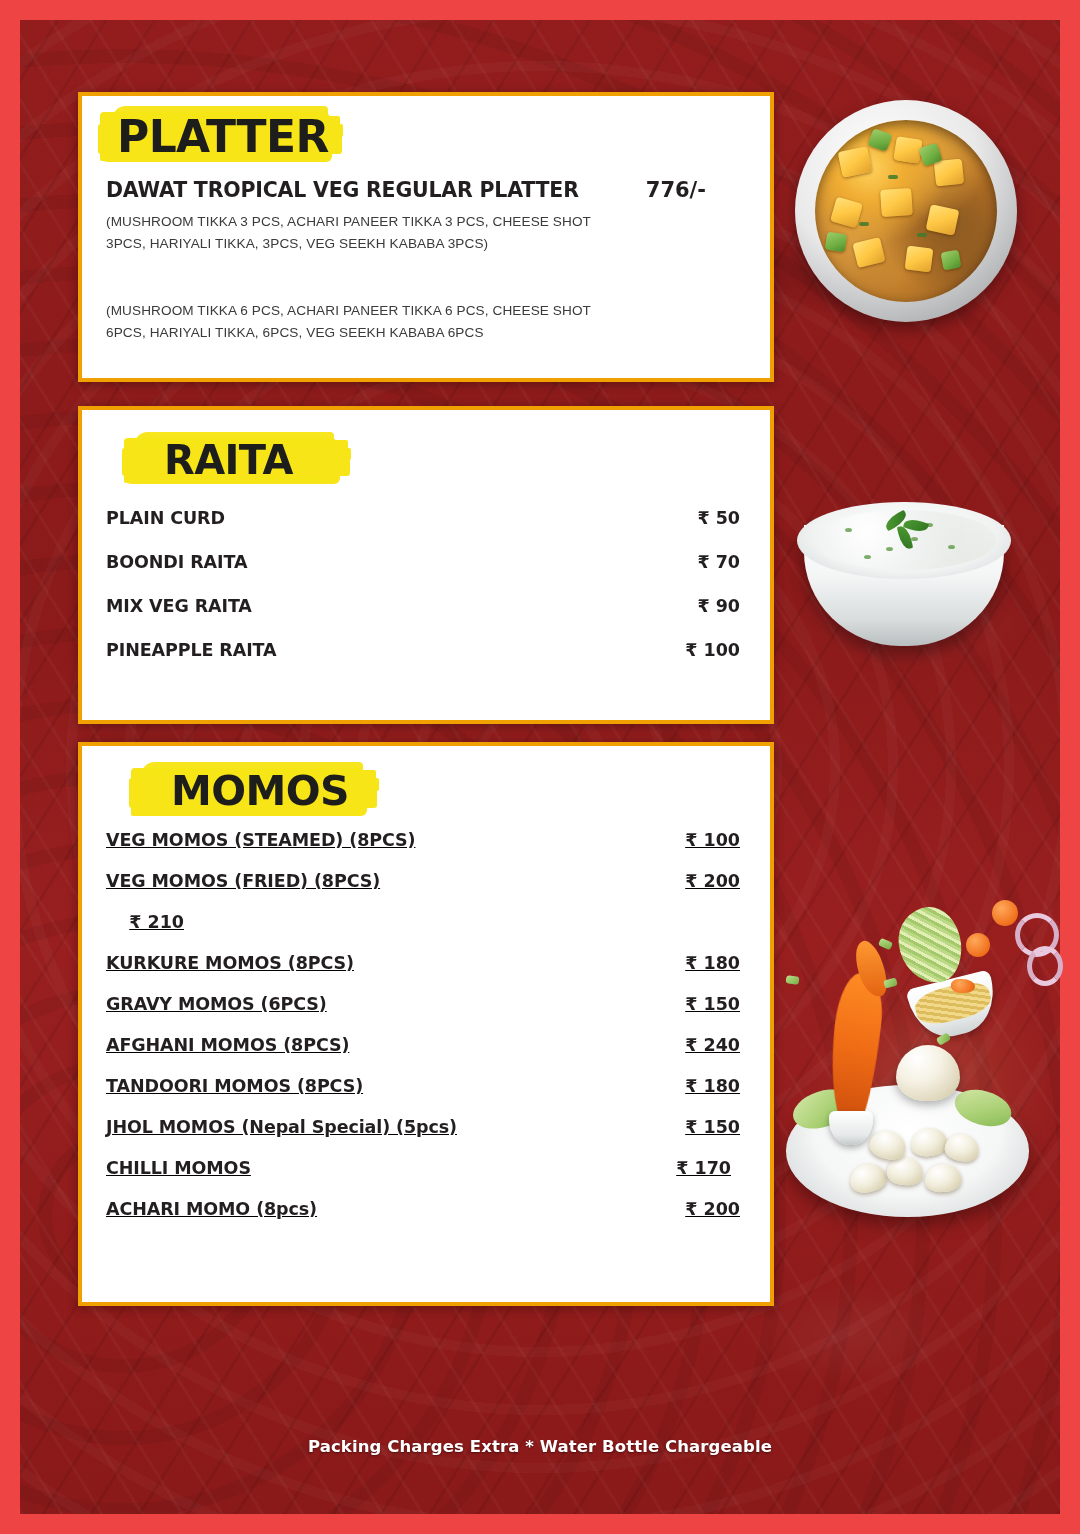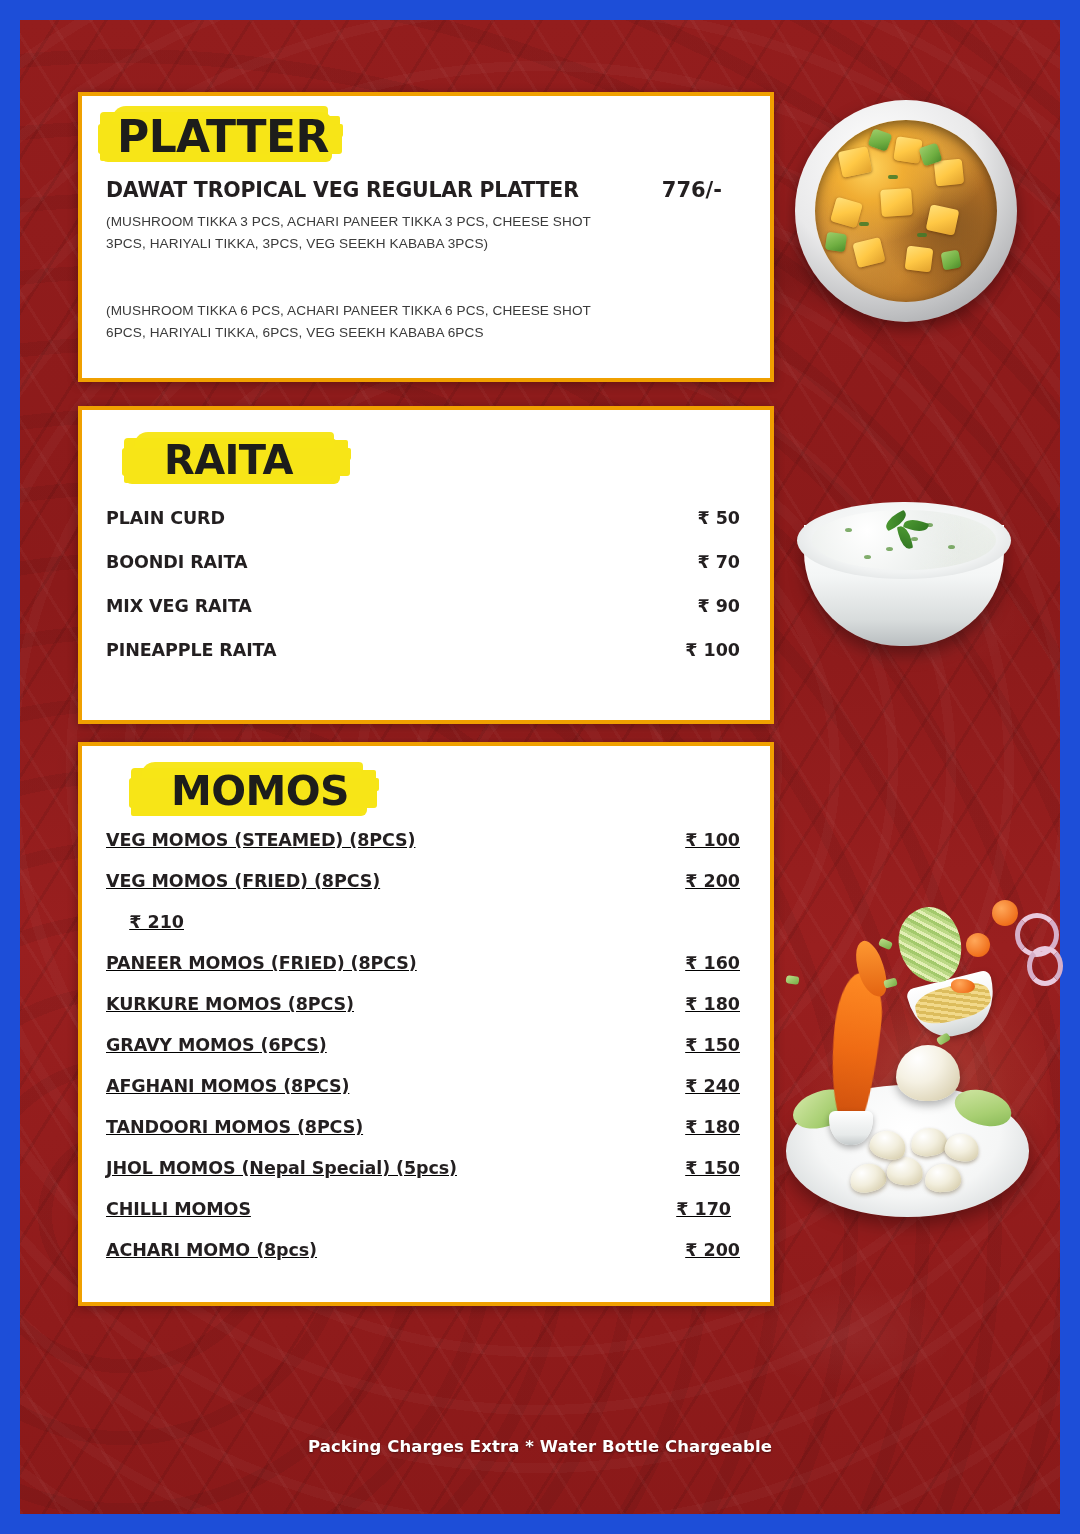--- a/index.html
+++ b/index.html
@@ -12,21 +12,21 @@
     height: 1534px;
     font-family: "Liberation Sans", sans-serif;
     overflow: hidden;
   }
 
   
   #page {
     position: relative;
     width: 1080px;
     height: 1534px;
-    background: #1d4ed8;
+    background: #ef4444;
     box-sizing: border-box;
   }
 
   
   #bg {
     position: absolute;
     left: 20px;
     top: 20px;
     right: 20px;
     bottom: 20px;
@@ -231,21 +231,21 @@
     font-family: "DejaVu Sans", sans-serif;
     font-weight: bold;
     color: #1d1d1b;
     letter-spacing: -0.6px;
   }
 
   
   #card-platter .hd-box { position: absolute; left: 16px; top: 6px; width: 260px; height: 70px; }
   #card-platter .heading-text { font-size: 44px; line-height: 70px; padding-left: 19px; }
 
-  .platter-item { position: absolute; left: 24px; right: 30px; }
+  .platter-item { position: absolute; left: 24px; right: 46px; }
   .pi-row { display: flex; align-items: baseline; justify-content: space-between; }
   .pi-name {
     font-family: "DejaVu Sans", sans-serif;
     font-weight: bold;
     font-size: 20.5px;
     color: #231f20;
     letter-spacing: -0.2px;
     white-space: nowrap;
   }
   .pi-price {
@@ -458,24 +458,20 @@
           <span class="row-price">₹ 100</span>
         </div>
         <div class="row">
           <span class="row-name">VEG MOMOS (FRIED) (8PCS)</span>
           <span class="row-price">₹ 200</span>
         </div>
         <div class="row">
           <span class="row-price">₹ 210</span>
         </div>
         <div class="row">
-          <span class="row-name">PANEER MOMOS (FRIED) (8PCS)</span>
-          <span class="row-price">₹ 160</span>
-        </div>
-        <div class="row">
           <span class="row-name">KURKURE MOMOS (8PCS)</span>
           <span class="row-price">₹ 180</span>
         </div>
         <div class="row">
           <span class="row-name">GRAVY MOMOS (6PCS)</span>
           <span class="row-price">₹ 150</span>
         </div>
         <div class="row">
           <span class="row-name">AFGHANI MOMOS (8PCS)</span>
           <span class="row-price">₹ 240</span>

